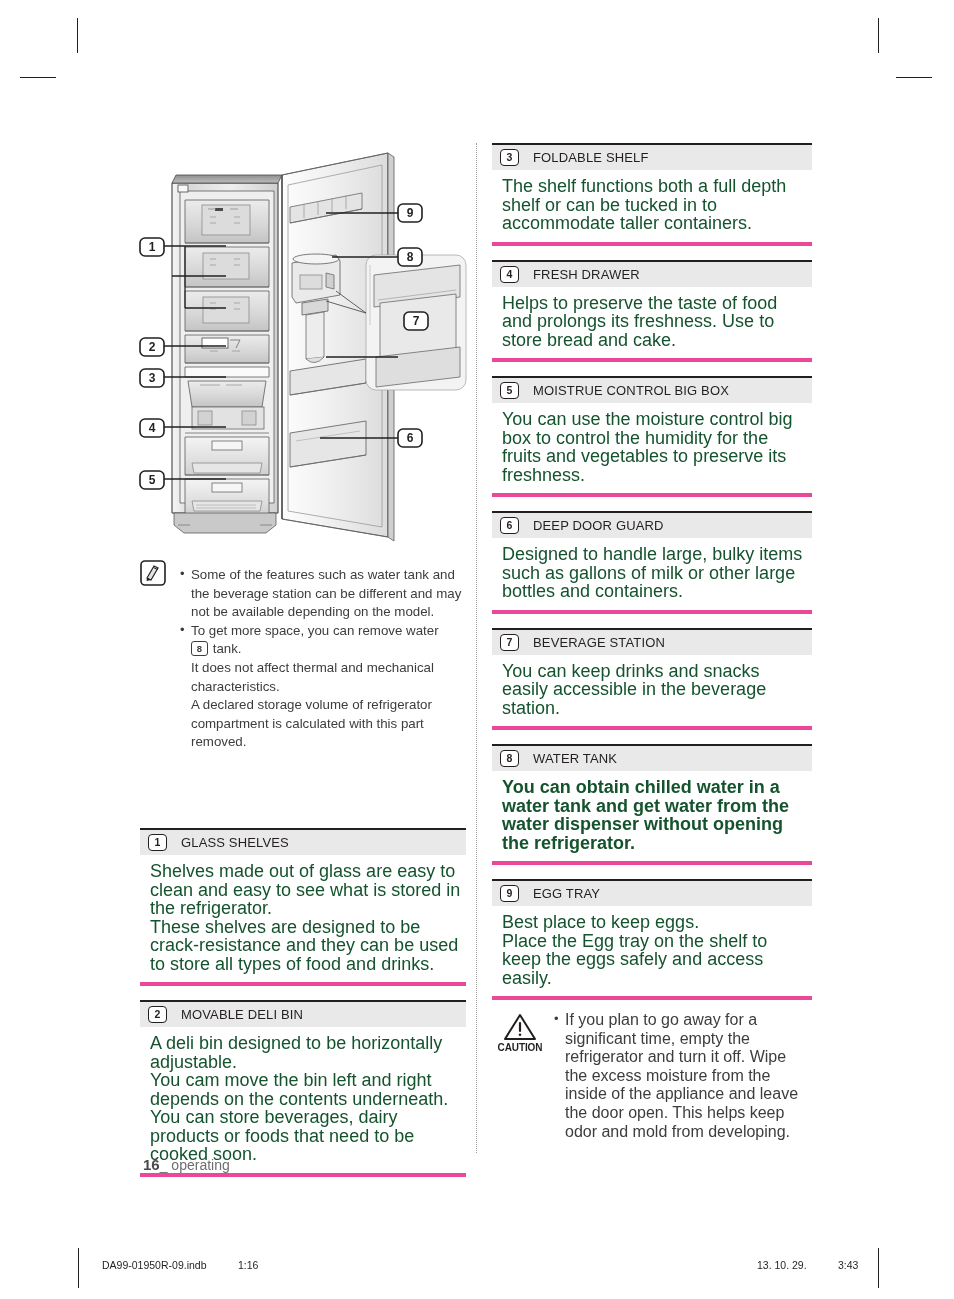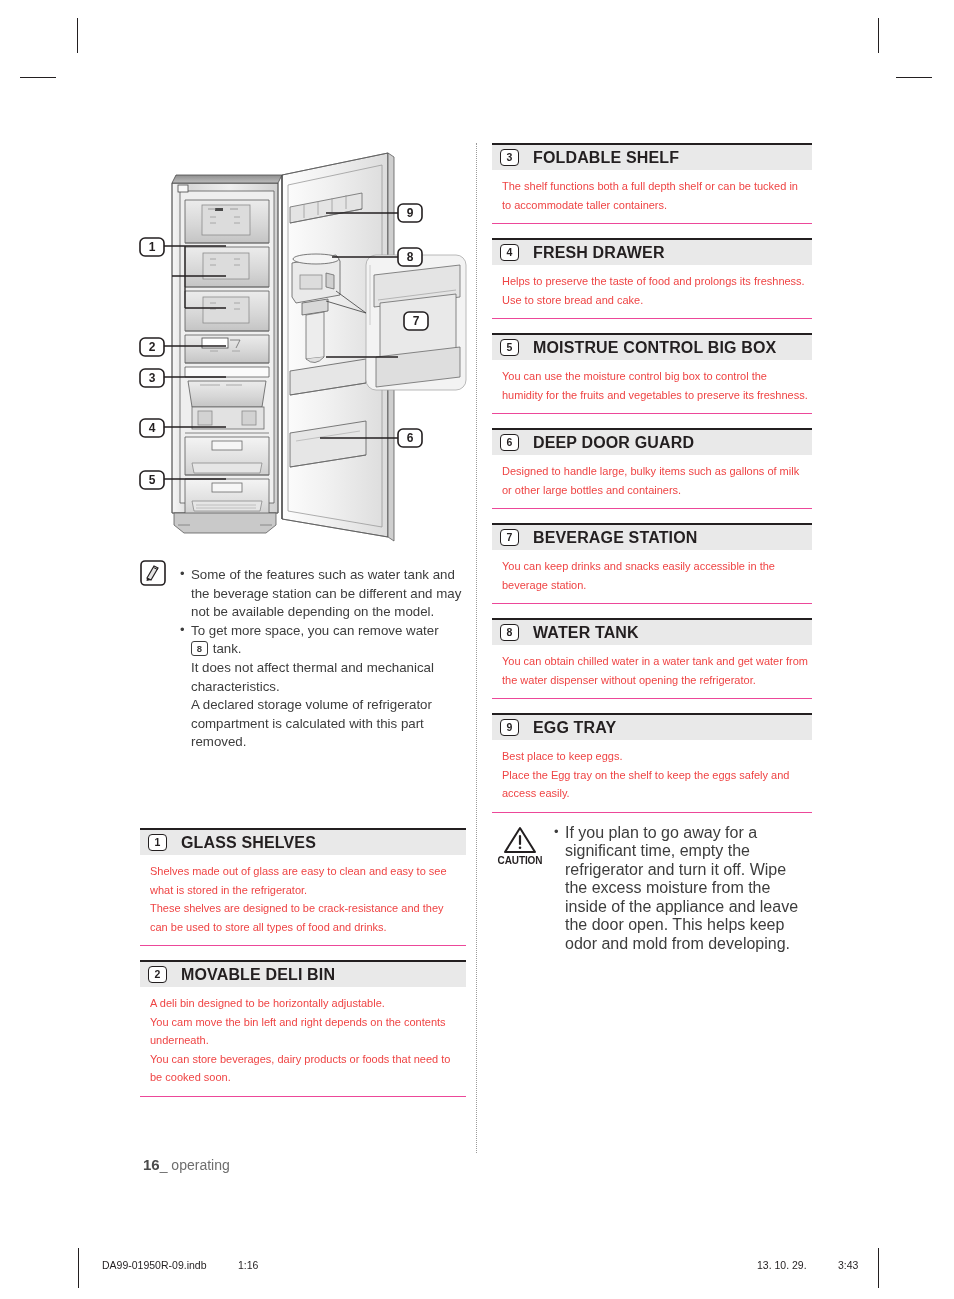--- a/index.html
+++ b/index.html
@@ -70,31 +70,31 @@
     background: #ffffff;
     font-size: 10.5px;
     line-height: 15px;
     text-align: center;
     font-weight: bold;
     flex: 0 0 auto;
     color: #231f20;
   }
   .sec-head .title {
     margin-left: 14px;
-    font-size: 16px;
-    font-weight: bold;
+    font-size: 13px;
+    font-weight: normal;
     letter-spacing: 0.15px;
     color: #231f20;
   }
   .sec-body {
-    font-size: 11px;
+    font-size: 18px;
     line-height: 18.5px;
-    color: #ef4444;
+    color: #14532d;
     padding: 7px 2px 9px 10px;
-    border-bottom: 1px solid #ec4899;
+    border-bottom: 4px solid #ec4899;
   }
 
   
   .note-block {
     position: absolute;
     left: 140px;
     top: 558px;
     width: 330px;
     display: flex;
   }
@@ -466,21 +466,21 @@
     <div class="sec-head">
       <span class="num">7</span>
       <span class="title">BEVERAGE STATION</span>
     </div>
     <div class="sec-body" style="white-space:pre-line;">You can keep drinks and snacks easily accessible in the beverage station.</div>
 
     <div class="sec-head">
       <span class="num">8</span>
       <span class="title">WATER TANK</span>
     </div>
-    <div class="sec-body" style="white-space:pre-line;">You can obtain chilled water in a water tank and get water from the water dispenser without opening the refrigerator.</div>
+    <div class="sec-body" style="white-space:pre-line;font-weight:bold;">You can obtain chilled water in a water tank and get water from the water dispenser without opening the refrigerator.</div>
 
     <div class="sec-head">
       <span class="num">9</span>
       <span class="title">EGG TRAY</span>
     </div>
     <div class="sec-body" style="white-space:pre-line;">Best place to keep eggs.
 Place the Egg tray on the shelf to keep the eggs safely and access easily.</div>
 
     <div class="caution-block">
       <div class="caution-icon">

